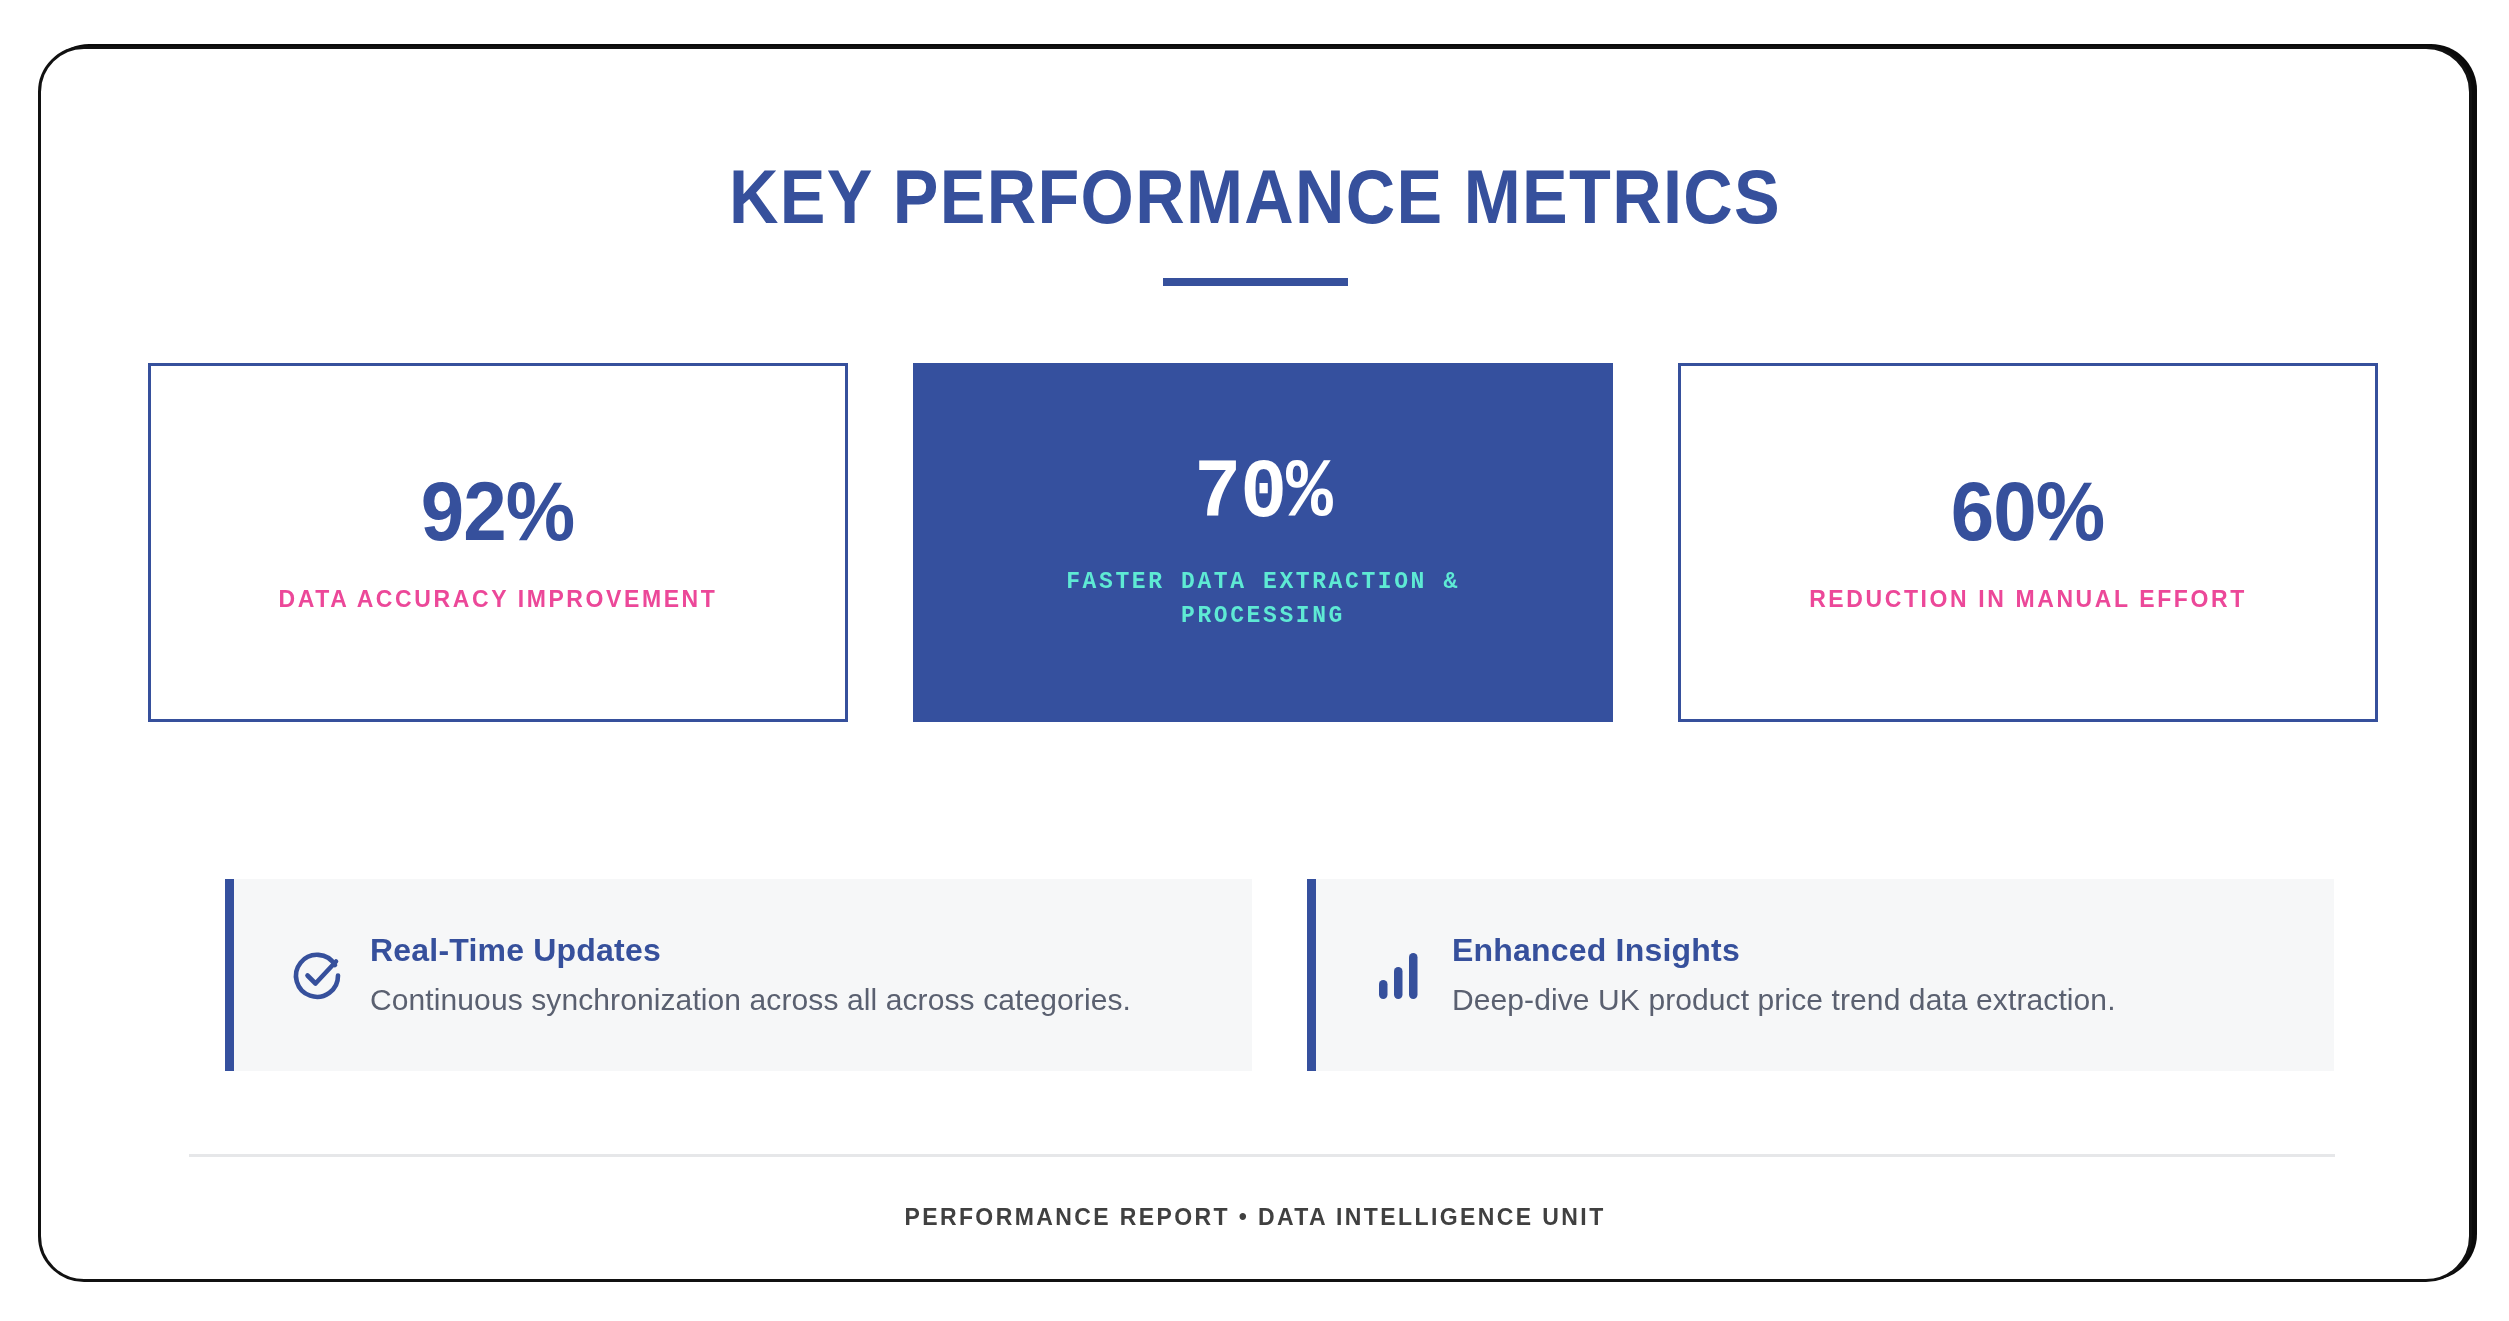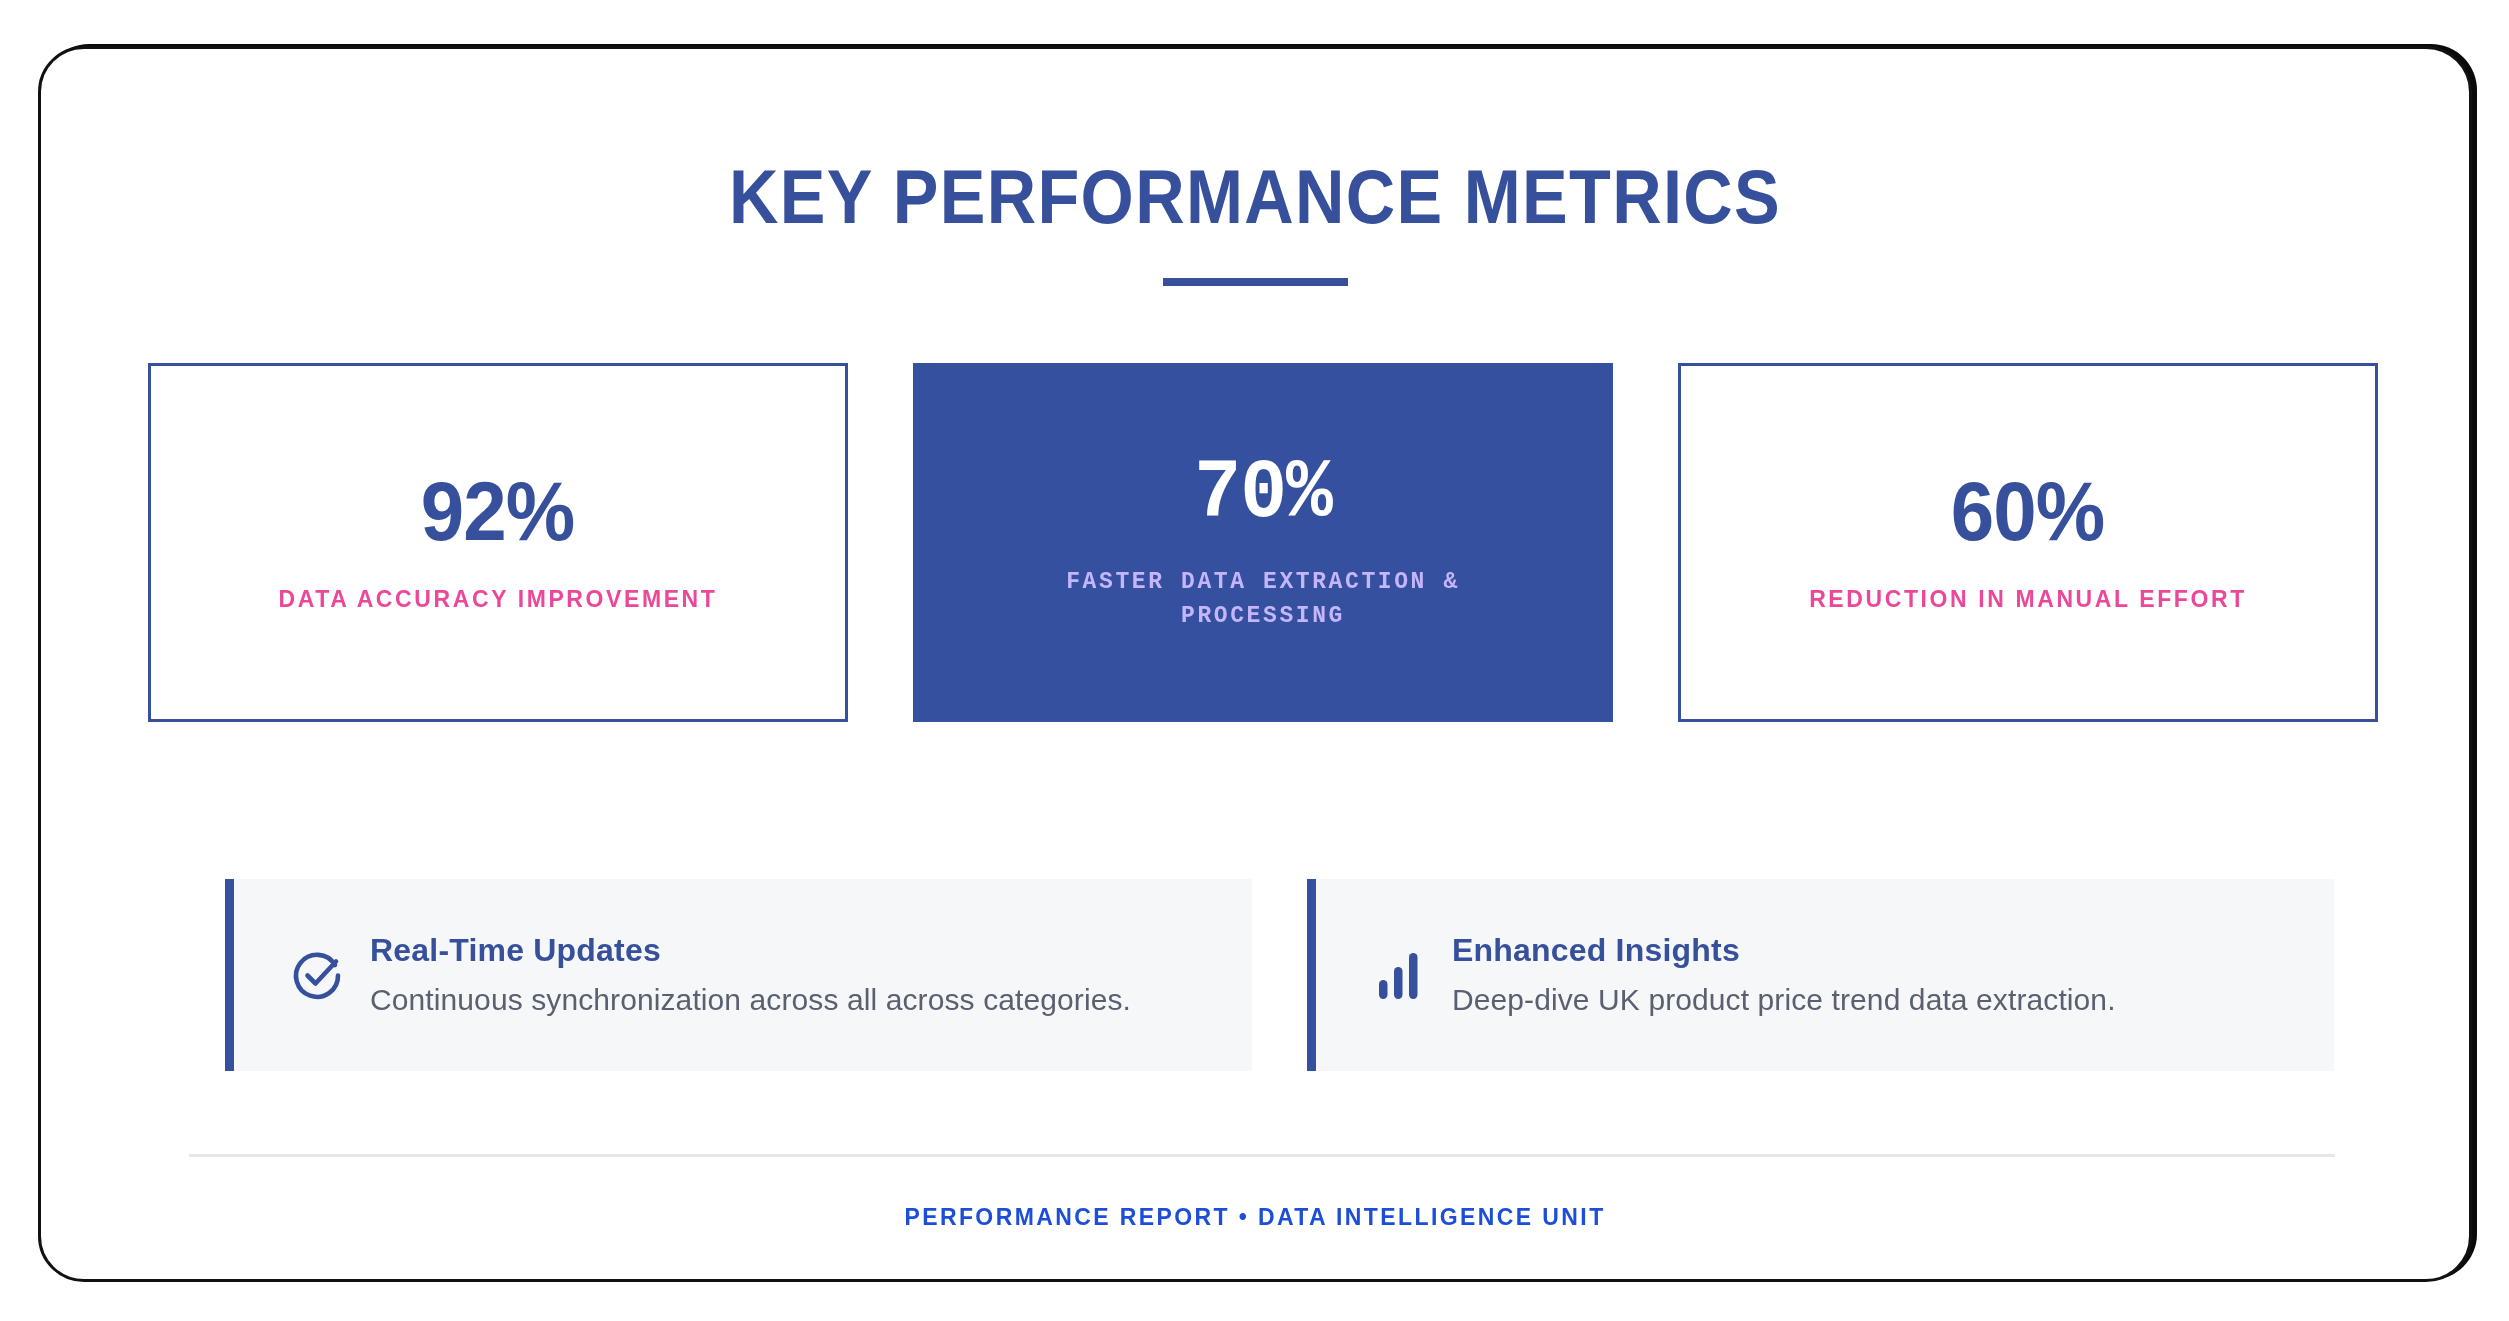--- a/index.html
+++ b/index.html
@@ -106,21 +106,21 @@
   .card.filled .card-value { color: #ffffff; }
   .card-label {
     margin-top: 30px;
     font-size: 23px;
     font-weight: 700;
     letter-spacing: 2.6px;
     color: #ec4899;
     line-height: 1.45;
     text-transform: uppercase;
   }
-  .card.filled .card-label { color: #c4b5fd; }
+  .card.filled .card-label { color: #5eead4; }
   .card.filled .card-label { max-width: 470px; }
 
   
   .features {
     position: absolute;
     left: 148px;
     top: 830px;
     width: 2145px;
     display: flex;
     gap: 55px;
@@ -173,21 +173,21 @@
   }
   .footer-text {
     position: absolute;
     left: 0;
     top: 1155px;
     width: 100%;
     text-align: center;
     font-size: 23px;
     font-weight: 700;
     letter-spacing: 2.4px;
-    color: #1d4ed8;
+    color: #404040;
     text-transform: uppercase;
   }
 </style>
 </head>
 <body>
 
 <div class="frame-wrap">
   <div class="frame-shadow"></div>
   <div class="frame">
 

